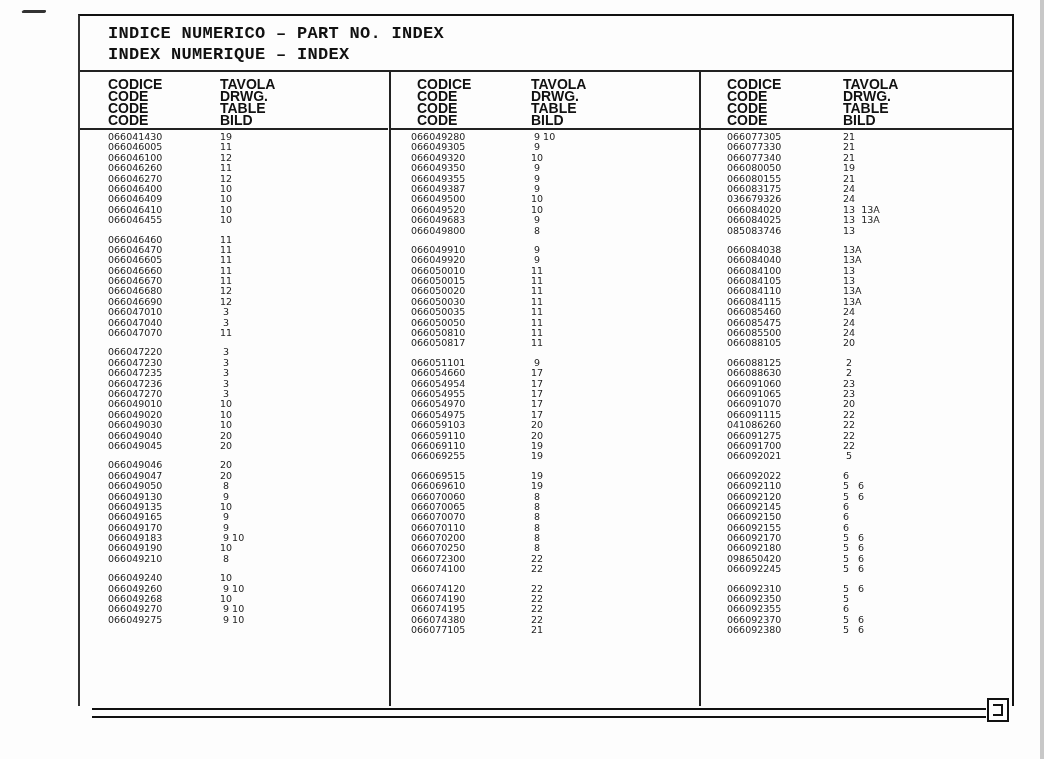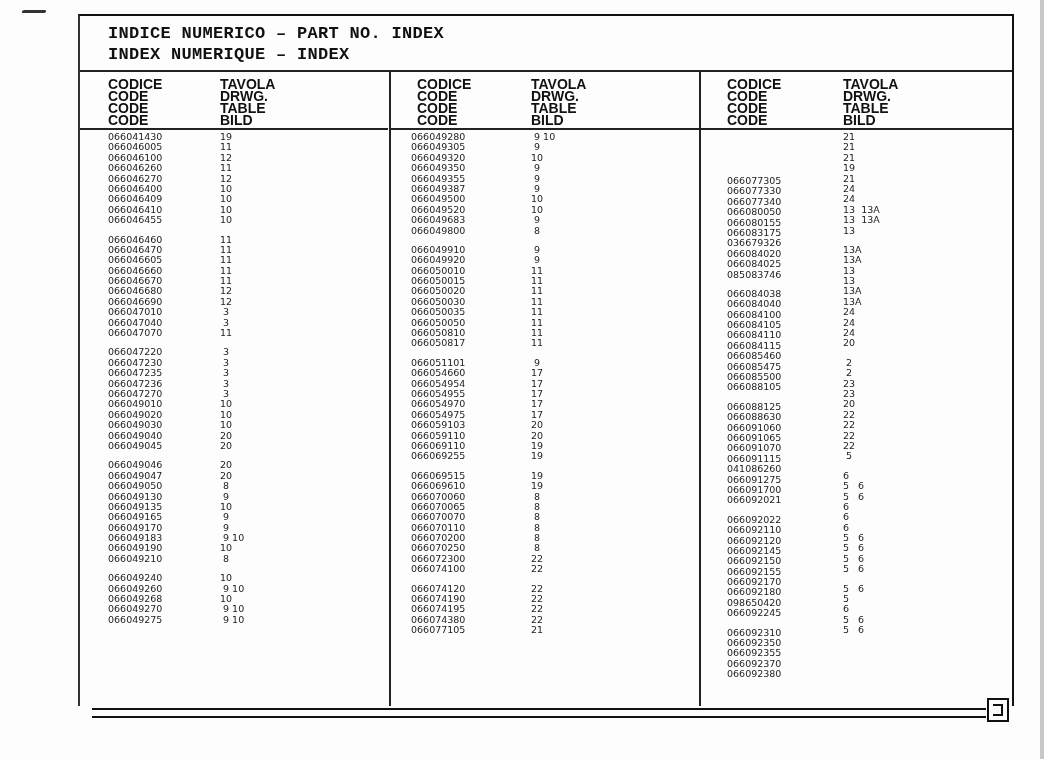--- a/index.html
+++ b/index.html
@@ -20,21 +20,21 @@
   .c1 .h-code { left:28px; } .c1 .h-tav { left:140px; }
   .c2 .h-code { left:26px; } .c2 .h-tav { left:140px; }
   .c3 .h-code { left:26px; } .c3 .h-tav { left:142px; }
   .rows { position:absolute; top:60px; left:0; right:0; }
   .grp { margin-bottom:9px; }
   .row { height:10.4px; font-family:"DejaVu Sans", sans-serif; font-size:9.5px; line-height:10.4px; position:relative; color:#222; }
   .row .code { position:absolute; left:28px; }
   .row .tav { position:absolute; left:140px; white-space:pre; }
   .c2 .row .code { left:20px; }
   .c2 .row .tav { left:140px; }
-  .c3 .row .code { left:26px;margin-top:44px; }
+  .c3 .row .code { left:26px; }
   .c3 .row .tav { left:142px; }
   .bottom-rule { position:absolute; left:92px; top:708px; width:894px; height:6px; border-top:2px solid #111; border-bottom:2px solid #111; }
   .logo { position:absolute; left:987px; top:698px; width:22px; height:24px; border:2px solid #111; box-sizing:border-box; }
   .logo .inner { position:absolute; left:4px; top:4px; width:10px; height:12px; border:2px solid #111; border-left:none; box-sizing:border-box; }
   .edge { position:absolute; right:0; top:0; width:4px; height:759px; background:#c8c8c8; }
 </style>
 </head>
 <body>
 
 <div class="mark"></div>

